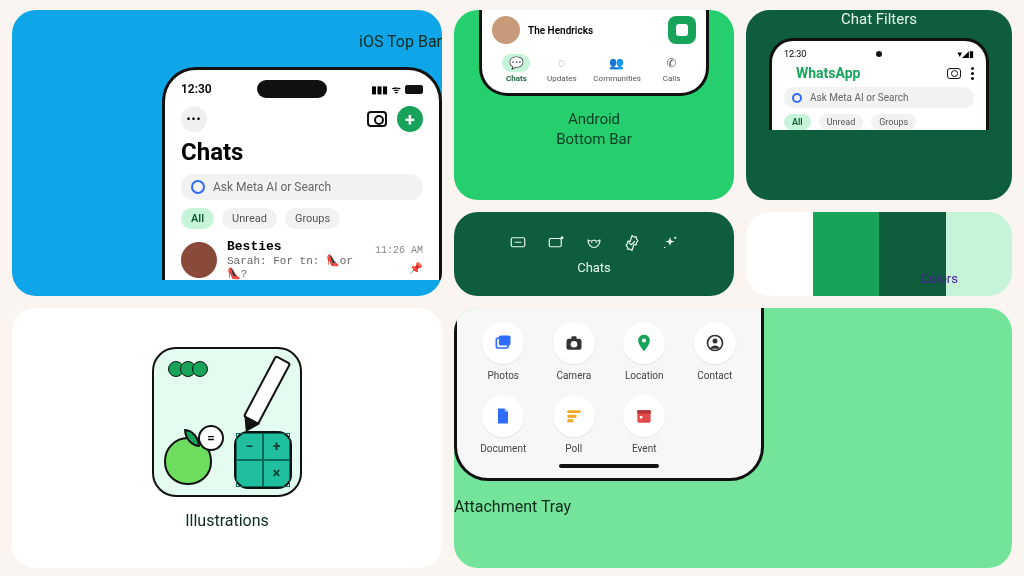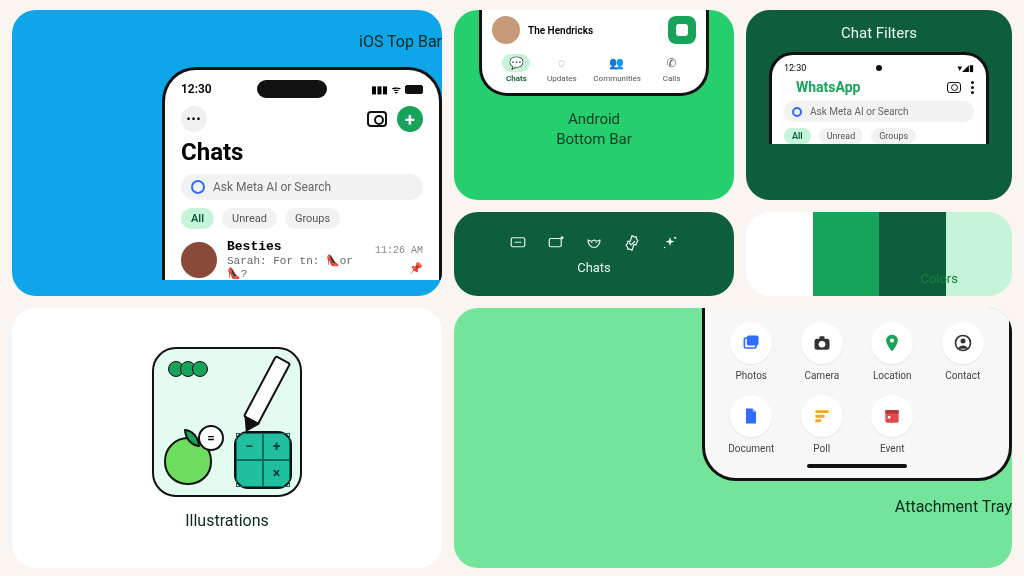--- a/index.html
+++ b/index.html
@@ -60,21 +60,21 @@
   .afab{ width:28px;height:28px;border-radius:8px;background:#17a35a;display:flex;align-items:center;justify-content:center; }
   .afab div{ width:12px;height:12px;background:#fff;border-radius:3px; }
   .tabs{ display:flex;justify-content:space-around;margin-top:10px;padding:0 2px; }
   .tabs .t{ display:flex;flex-direction:column;align-items:center;gap:2px;font-size:8px;color:#555; }
   .tabs .t.on{ color:#0a5c33;font-weight:600; }
   .tabs .t .ic{ width:28px;height:18px;border-radius:10px;display:flex;align-items:center;justify-content:center;font-size:12px; }
   .tabs .t.on .ic{ background:#c6f4d9; }
   .android .title{ color:#0c3d25;font-size:15px;text-align:center;margin-top:14px;line-height:1.3; }
 
   
-  .filters{ grid-column:3; grid-row:1; background:#0e5e3e; display:flex;flex-direction:column;align-items:center;padding-top:14px; }
+  .filters{ grid-column:3; grid-row:1; background:#0e5e3e; display:flex;flex-direction:column;align-items:center;}
   .filters .title{ color:#e8f5ee;font-size:15px;margin-bottom:10px; }
   .filters .phone{ width:220px;background:#fff;border:3px solid #111;border-bottom:none;border-radius:24px 24px 0 0;padding:8px 12px 0; }
   .astat{ display:flex;justify-content:space-between;font-size:9px;align-items:center; }
   .astat .punch{ width:6px;height:6px;border-radius:50%;background:#111;position:absolute;left:50%;transform:translateX(-50%);top:10px; }
   .astat .icons{ display:flex;gap:2px;font-size:9px; }
   .wa{ color:#17a35a;font-weight:700;font-size:14px;margin-top:6px;display:flex;justify-content:space-between;align-items:center;margin-left:12px; }
   .wa .right{ display:flex;gap:10px;color:#111;align-items:center; }
   .camS{ width:14px;height:11px;border:1.5px solid #111;border-radius:3px;position:relative; }
   .camS::after{content:"";position:absolute;top:1px;left:3px;width:5px;height:5px;border:1.5px solid #111;border-radius:50%;}
   .moreV{ display:flex;flex-direction:column;gap:2px; }
@@ -87,39 +87,39 @@
   
   .iconsCard{ grid-column:2;grid-row:2;background:#0e5e3e;display:flex;flex-direction:column;align-items:center;justify-content:center;gap:8px; }
   .iconsCard .row{ display:flex;gap:20px;color:#e8f5ee;font-size:18px;align-items:center; }
   .iconsCard .lbl{ color:#e8f5ee;font-size:13px; }
   .iic{ width:18px;height:18px;display:flex;align-items:center;justify-content:center; }
   .iic svg{ width:18px;height:18px;fill:none;stroke:#e8f5ee;stroke-width:1.6;stroke-linecap:round;stroke-linejoin:round; }
 
   
   .colors{ grid-column:3;grid-row:2;display:flex;position:relative; }
   .colors .sw{ flex:1; }
-  .colors .lbl{ position:absolute;right:54px;bottom:10px;font-size:13px;color:#15803d; }
+  .colors .lbl{ position:absolute;right:54px;bottom:10px;font-size:13px;color:#4c1d95; }
 
   
   .illus{ grid-column:1;grid-row:3;background:#fff;display:flex;flex-direction:column;align-items:center;justify-content:center;gap:14px; }
   .illus .box{ width:150px;height:150px;border:2px solid #111;border-radius:24px;background:#e4fcef;position:relative;overflow:hidden; }
   .illus .lbl{ font-size:16px;color:#0a2b1a; }
   .people{ position:absolute;top:12px;left:14px;display:flex; }
   .people span{ width:16px;height:16px;border-radius:50%;background:#17a35a;border:1.5px solid #111;margin-left:-4px; }
   .people span:first-child{margin-left:0;}
   .pencil{ position:absolute;top:6px;right:24px;width:18px;height:70px;background:#fff;border:2px solid #111;transform:rotate(28deg);border-radius:3px; }
   .pencil::after{content:"";position:absolute;bottom:-14px;left:-1px;width:0;height:0;border-left:9px solid transparent;border-right:9px solid transparent;border-top:14px solid #111;}
   .apple{ position:absolute;bottom:10px;left:10px;width:48px;height:48px;background:#6edc5f;border:2px solid #111;border-radius:50% 50% 48% 48%; }
   .apple::before{content:"";position:absolute;top:-10px;left:18px;width:12px;height:14px;background:#17a35a;border:2px solid #111;border-radius:0 100% 0 100%;}
   .calc{ position:absolute;bottom:6px;right:8px;width:58px;height:58px;background:#1fbfa0;border:2px solid #111;border-radius:14px;display:grid;grid-template:1fr 1fr/1fr 1fr; }
   .calc div{ border:1px solid #0b6b5a;display:flex;align-items:center;justify-content:center;color:#0b3b32;font-weight:bold;font-size:14px; }
   .eq{ position:absolute;bottom:44px;left:44px;width:26px;height:26px;border-radius:50%;background:#fff;border:2px solid #111;display:flex;align-items:center;justify-content:center;font-weight:bold;font-size:13px; }
 
   
-  .tray{ grid-column:2/4;grid-row:3;background:#74e49b;display:flex;flex-direction:column;align-items:flex-end; }
+  .tray{ grid-column:2/4;grid-row:3;background:#74e49b;display:flex;flex-direction:column;align-items:flex-start; }
   .tray .sheet{ width:310px;background:#f7f7f7;border:3px solid #111;border-top:none;border-radius:0 0 34px 34px;padding:14px 14px 10px; }
   .tray .title{ font-size:16px;color:#0a2b1a;margin-top:16px; }
   .agrid{ display:grid;grid-template-columns:repeat(4,1fr);grid-template-rows:repeat(2,auto);gap:14px 6px; }
   .aitem{ display:flex;flex-direction:column;align-items:center;gap:6px;font-size:10px;color:#444; }
   .aitem .circ{ width:42px;height:42px;border-radius:50%;background:#fff;display:flex;align-items:center;justify-content:center;box-shadow:0 1px 2px rgba(0,0,0,0.08); }
   .aitem svg{ width:20px;height:20px; }
   .homebar{ width:100px;height:4px;background:#111;border-radius:3px;margin:10px auto 0; }
 </style>
 </head>
 <body>

